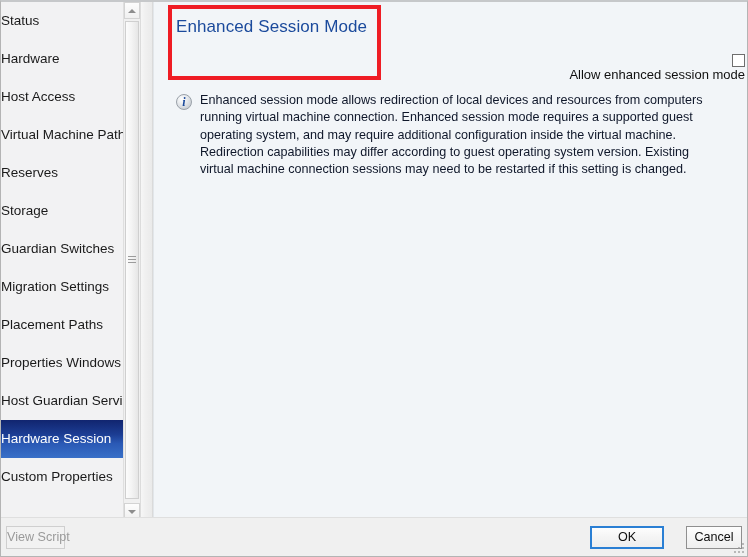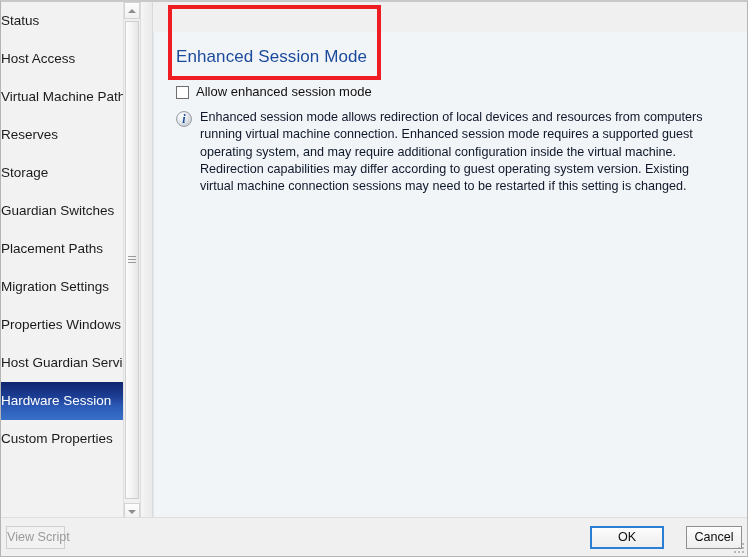--- a/index.html
+++ b/index.html
@@ -149,35 +149,35 @@
 
   
   #content {
     flex: 1 1 auto;
     position: relative;
     height: 100%;
     background: #f2f5f8;
     border-left: 1px solid #e2e6ea;
     box-sizing: border-box;
     padding: 12px 2px 0 14px;
-    margin-top: 30px;
   }
   #content-title {
     font-size: 17px;
     color: #1b4a9c;
     letter-spacing: 0.1px;
     margin: 2px 0 0 8px;
     line-height: 22px;
     white-space: nowrap;
   }
 
   .check-row {
     display: flex;
     align-items: flex-end;
     margin: 16px 0 0 8px;
+    flex-direction: column;
   }
   .checkbox {
     width: 13px;
     height: 13px;
     background: #ffffff;
     border: 1px solid #6e6e6e;
     box-sizing: border-box;
     flex: 0 0 13px;
   }
   .check-label {
@@ -291,27 +291,28 @@
 </head>
 <body>
 
 <div id="window">
 
   <div id="body-area">
 
     <div id="sidebar">
       <div id="nav-items">
           <div class="nav-item"><span>Status</span></div>
+          <div class="nav-item"><span>Hardware</span></div>
           <div class="nav-item"><span>Host Access</span></div>
           <div class="nav-item"><span>Virtual Machine Paths</span></div>
           <div class="nav-item"><span>Reserves</span></div>
           <div class="nav-item"><span>Storage</span></div>
           <div class="nav-item"><span>Guardian Switches</span></div>
+          <div class="nav-item"><span>Migration Settings</span></div>
           <div class="nav-item"><span>Placement Paths</span></div>
-          <div class="nav-item"><span>Migration Settings</span></div>
           <div class="nav-item"><span>Properties Windows</span></div>
           <div class="nav-item"><span>Host Guardian Service</span></div>
           <div class="nav-item selected"><span>Hardware Session</span></div>
           <div class="nav-item"><span>Custom Properties</span></div>
         </div>
 
       <div id="nav-scrollbar">
         <div class="sb-arrow up">
           <div class="sb-tri up"></div>
         </div>

